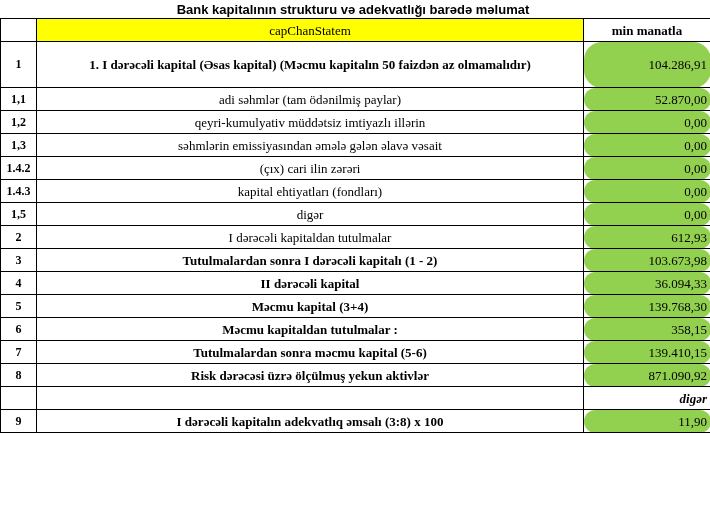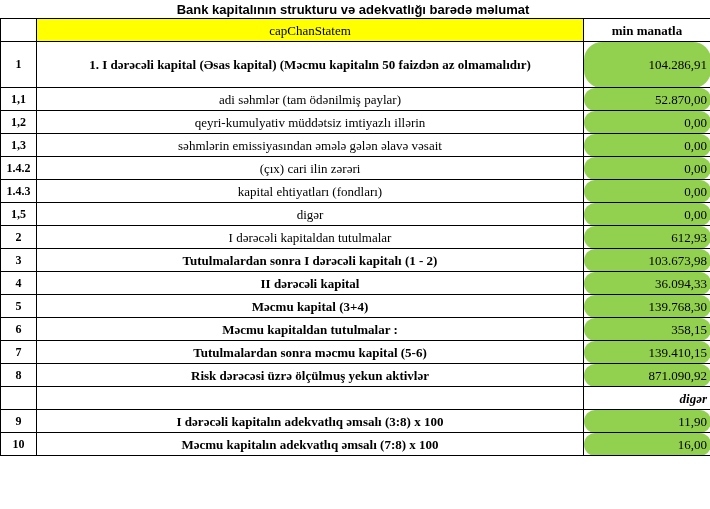--- a/index.html
+++ b/index.html
@@ -158,21 +158,16 @@
         <tr>
           <td class="col-no"></td>
           <td class="col-label"></td>
           <td class="col-value percent">digər</td>
         </tr>
         <tr>
           <td class="col-no">9</td>
           <td class="col-label bold">I dərəcəli  kapitalın  adekvatlıq əmsalı (3:8) x 100</td>
           <td class="col-value green">11,90</td>
         </tr>
-        <tr>
-          <td class="col-no">10</td>
-          <td class="col-label bold">Məcmu kapitalın  adekvatlıq  əmsalı (7:8) x 100</td>
-          <td class="col-value green">16,00</td>
-        </tr>
       </tbody>
   </table>
 
 </div>
 
 </body></html>

